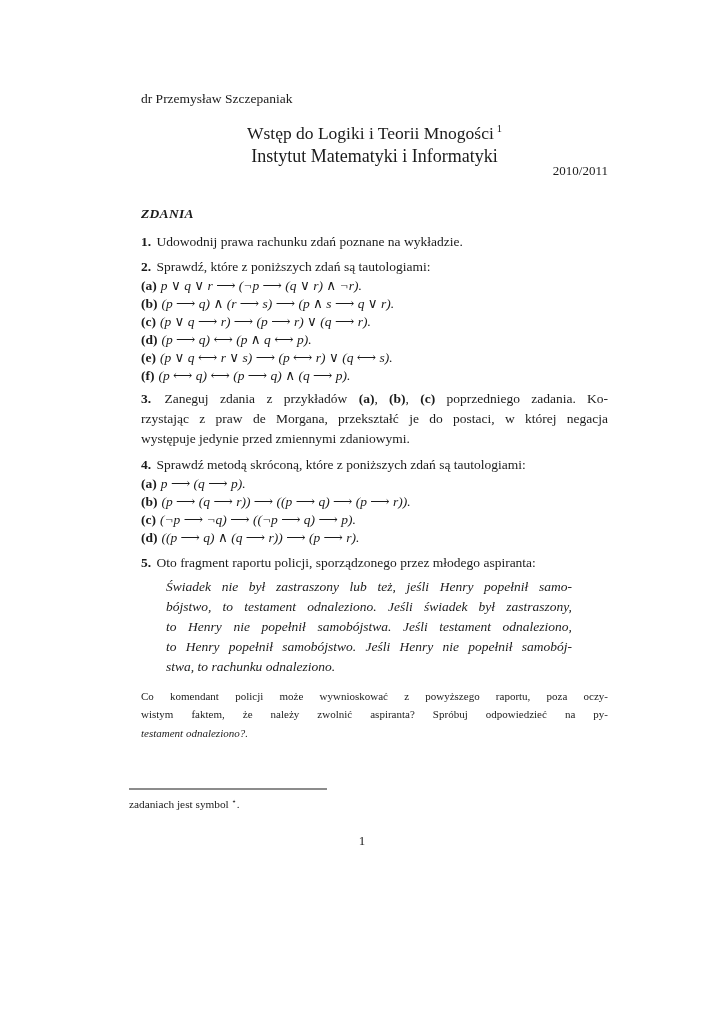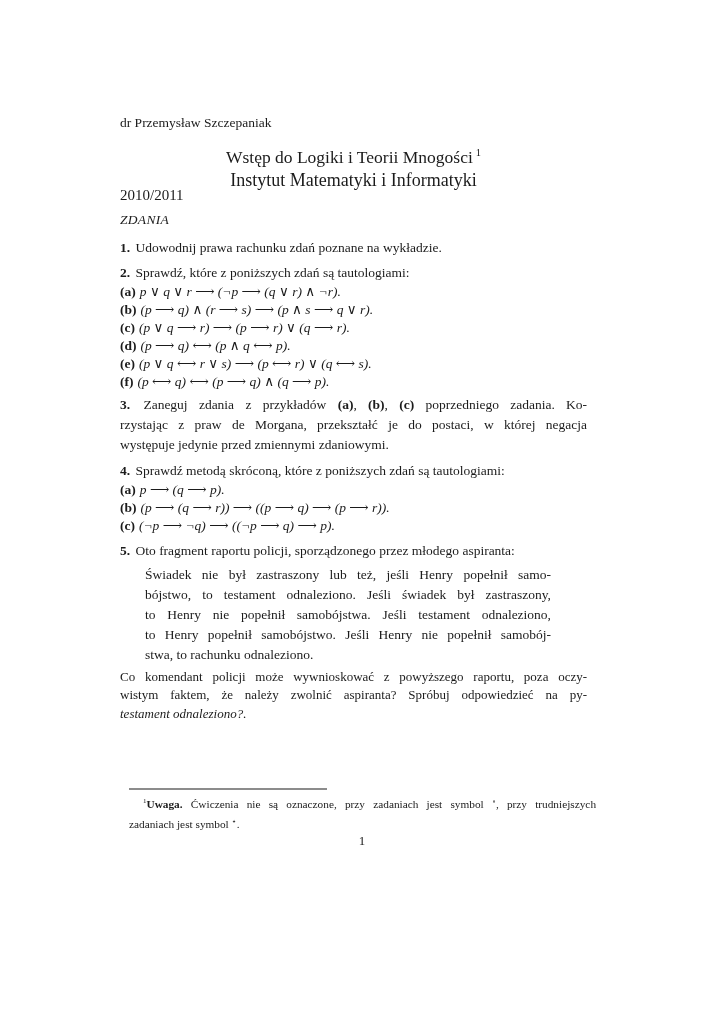--- a/index.html
+++ b/index.html
@@ -5,48 +5,48 @@
   html,body { margin:0; padding:0; }
   body {
     width:724px; height:1024px;
     background:#ffffff;
     position:relative;
     font-family:"Liberation Serif","DejaVu Serif",serif;
     color:#1b1b1b;
     overflow:hidden;
   }
   .content {
-    position:absolute; left:120px; top:0; width:467px;
-    padding-top:114px;
+    position:absolute; left:141px; top:0; width:467px;
+    padding-top:90px;
   }
   .author { font-size:13.5px; line-height:17px; }
   .title  { margin-top:11px; text-align:center; font-size:17.5px; line-height:22px; }
   .sup    { font-size:60%; vertical-align:super; }
   .title .sup { margin-left:3px; }
   .institute { margin-top:4px; text-align:center; font-size:18px; line-height:16px; }
-  .year      { text-align:left; font-size:15px; line-height:14px; }
-  .section   { margin-top:9px; font-style:italic; font-size:13.5px; line-height:17px; letter-spacing:0.3px; }
+  .year      { text-align:right; font-size:13px; line-height:14px; }
+  .section   { margin-top:27px; font-style:italic; font-size:13.5px; line-height:17px; letter-spacing:0.3px;font-weight:bold; }
   .par   { font-size:13.5px; line-height:20px; }
   .t1    { margin-top:10px; }
   .t2i   { margin-top:5px; }
   .items { font-size:13.5px; line-height:18px; }
   .item-label { font-weight:bold; margin-right:4px; }
   .formula { font-style:italic; }
   .num   { font-weight:bold; margin-right:2px; }
   .blbl  { font-weight:bold; }
   .t3    { margin-top:4px;font-family:Liberation Serif, serif; }
   .t4i   { margin-top:6px; }
   .t5i   { margin-top:6px; }
   .jline { text-align:justify; text-align-last:justify; }
   .jline.last { text-align-last:left; }
   .quote {
     margin-top:4px; padding-left:25px; padding-right:36px;
-    font-size:13.5px; line-height:20px;
+    font-style:italic; font-size:13.5px; line-height:20px;
   }
-  .after { margin-top:3px; font-size:13px; line-height:18.5px; }
+  .after { margin-top:10px; font-size:11px; line-height:18.5px; }
   .it { font-style:italic; }
   .fn-rule {
     position:absolute; left:129px; top:788px;
     width:198px; height:1.5px; background:#8c8c8c;
   }
   .footnote {
     position:absolute; left:129px; top:793px; width:467px;
     font-size:11.3px; line-height:17px;
   }
   .footnote .indent { padding-left:14px; }
@@ -90,20 +90,21 @@
     <div class="jline">rzystając z praw de Morgana, przekształć je do postaci, w której negacja</div>
     <div class="jline last">występuje jedynie przed zmiennymi zdaniowymi.</div>
   </div>
 
   <div class="par t4i"><span class="num">4.</span> <span>Sprawdź metodą skróconą, które z poniższych zdań są tautologiami:</span></div>
 
   <div class="items">
     <div><span class="item-label">(a)</span><span class="formula">p ⟶ (q ⟶ p).</span></div>
     <div><span class="item-label">(b)</span><span class="formula">(p ⟶ (q ⟶ r)) ⟶ ((p ⟶ q) ⟶ (p ⟶ r)).</span></div>
     <div><span class="item-label">(c)</span><span class="formula">(¬p ⟶ ¬q) ⟶ ((¬p ⟶ q) ⟶ p).</span></div>
+    <div><span class="item-label">(d)</span><span class="formula">((p ⟶ q) ∧ (q ⟶ r)) ⟶ (p ⟶ r).</span></div>
   </div>
 
   <div class="par t5i"><span class="num">5.</span> <span>Oto fragment raportu policji, sporządzonego przez młodego aspiranta:</span></div>
 
   <div class="quote">
     <div class="jline">Świadek nie był zastraszony lub też, jeśli Henry popełnił samo-</div>
     <div class="jline">bójstwo, to testament odnaleziono. Jeśli świadek był zastraszony,</div>
     <div class="jline">to Henry nie popełnił samobójstwa. Jeśli testament odnaleziono,</div>
     <div class="jline">to Henry popełnił samobójstwo. Jeśli Henry nie popełnił samobój-</div>
     <div class="jline last">stwa, to rachunku odnaleziono.</div>
@@ -113,17 +114,16 @@
     <div class="jline">Co komendant policji może wywnioskować z powyższego raportu, poza oczy-</div>
     <div class="jline">wistym faktem, że należy zwolnić aspiranta? Spróbuj odpowiedzieć na py-</div>
     <div class="jline last it">testament odnaleziono?.</div>
   </div>
 
 </div>
 
 <div class="fn-rule"></div>
 
 <div class="footnote">
-  <div class="jline indent"><span class="fn-mark">1</span><span class="fn-label">Uwaga.</span> <span>Ćwiczenia nie są oznaczone, przy zadaniach jest symbol</span> <span class="fnsym">∘</span><span>, przy trudniejszych</span></div>
   <div><span>zadaniach jest symbol</span> <span class="fnsym">⋆</span><span>.</span></div>
 </div>
 
 <div class="page-number">1</div>
 
 </body></html>

